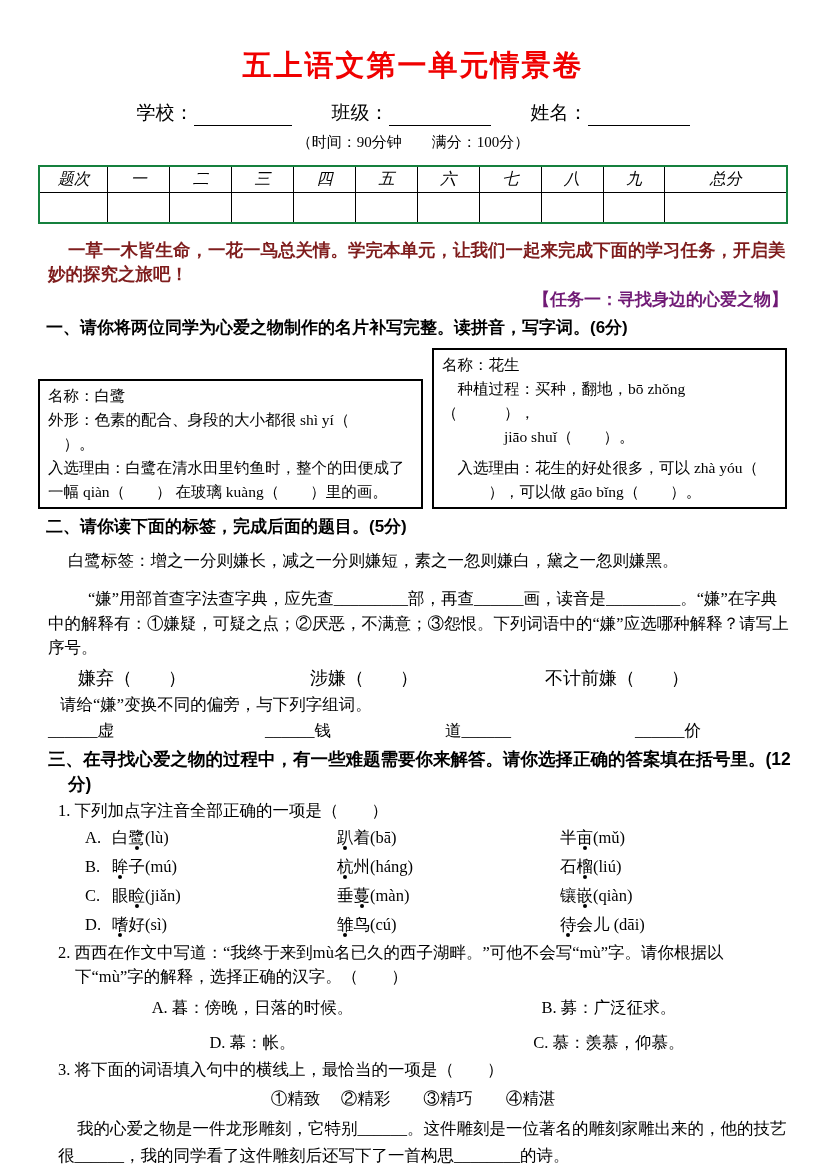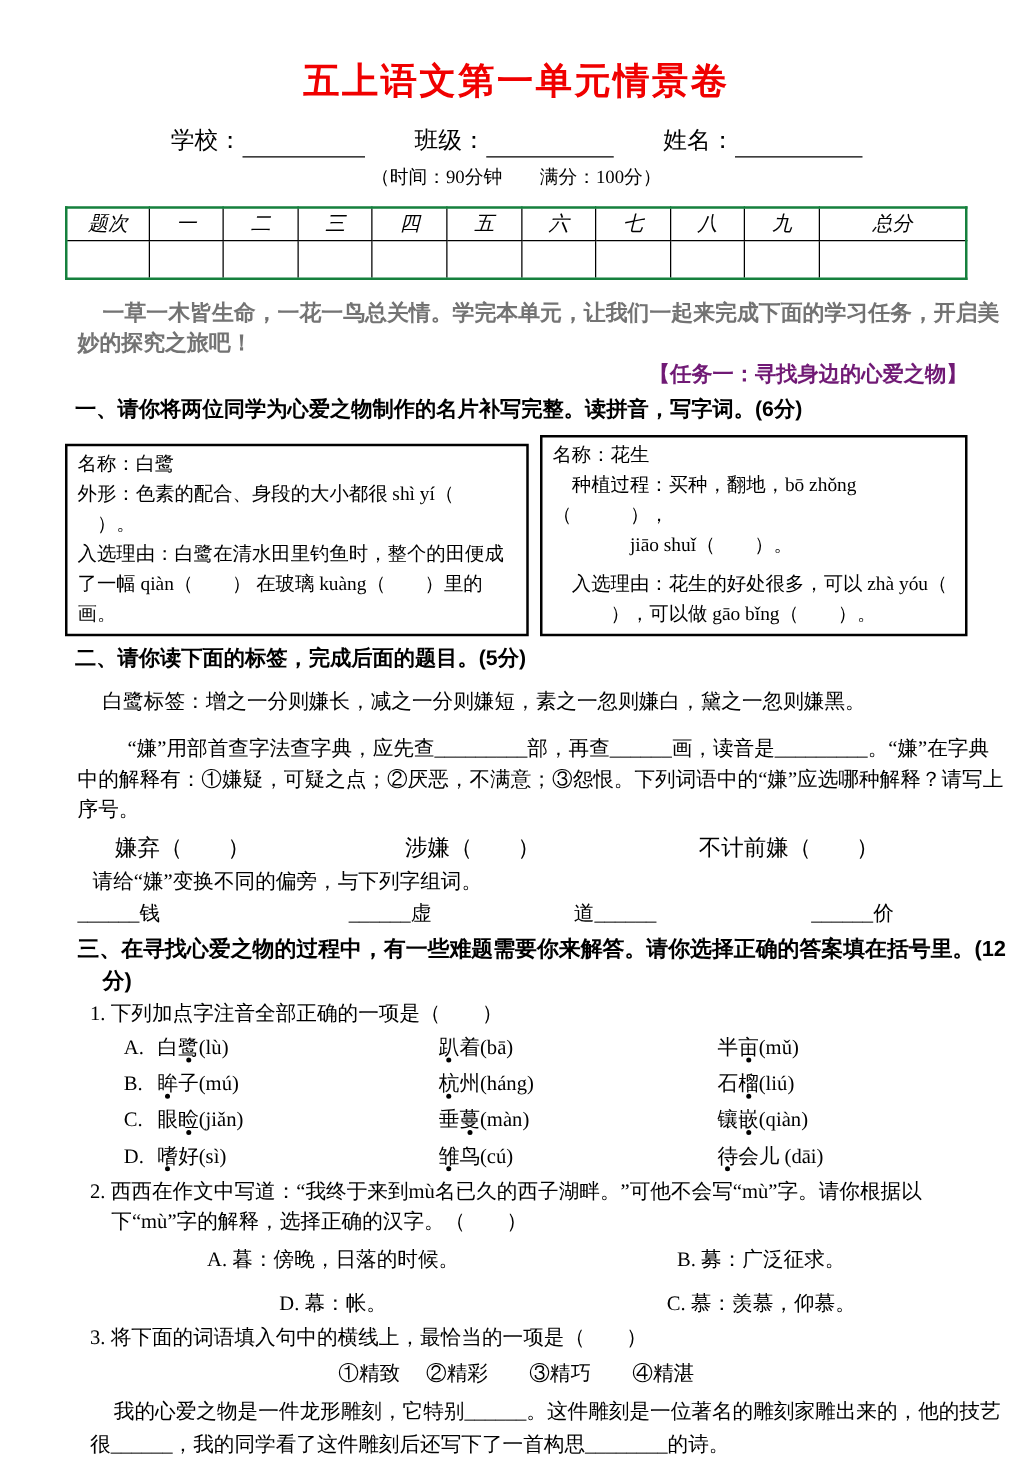--- a/index.html
+++ b/index.html
@@ -1,38 +1,38 @@
 <!DOCTYPE html>
 <html><head>
 <meta charset="utf-8">
 <style>
   * { margin:0; padding:0; box-sizing:border-box; }
   html,body { background:#ffffff; }
   body { width:826px; height:1168px; position:relative; overflow:hidden;
          font-family:"Liberation Serif","DejaVu Serif",serif; color:#000; }
-  .page { padding:0 52px; }
+  .page { padding:0 38px; }
 
   .hd { font-family:"Liberation Sans","DejaVu Sans",sans-serif; font-weight:bold; }
 
   .title { margin-top:46px; text-align:center; font-size:29px; line-height:38px; color:#f00000; letter-spacing:2px; }
 
   .fields { margin-top:16px; display:flex; justify-content:center; gap:40px; font-size:19px; line-height:26px; }
   .fgroup { display:flex; align-items:flex-end; }
   .uline { display:inline-block; width:100px; border-bottom:1.5px solid #000; height:22px; }
 
   .meta { margin-top:6px; text-align:center; font-size:15px; line-height:20px; }
 
   table.score { margin-top:13px; width:100%; border-collapse:collapse; border:2px solid #15803d; font-size:16px;font-style:italic; }
   table.score td { border:1.2px solid #000; text-align:center; }
   table.score tr.r1 td { height:26px; }
   table.score tr.r2 td { height:31px; }
   table.score td.c0 { width:9.2%; }
 
   .intro { margin-top:14px; margin-left:10px; width:742px; font-size:17.5px; line-height:24px;
-           color:#737373; text-indent:20px; }
+           color:#7f1d1d; text-indent:20px; }
   .task { margin-top:2px; text-align:right; font-size:17px; line-height:24px; color:#701a75; }
 
   .s1head, .s2head { margin-top:4px; margin-left:8px; font-size:17px; line-height:24px; }
   .s2head { margin-top:6px; }
 
   .cards { margin-top:8px; display:flex; gap:9px; align-items:flex-end; }
   .card { border:2px solid #000; padding:3px 8px; font-size:15.5px; line-height:24px; }
   .card.egret { width:385px; min-height:122px; }
   .card.peanut { width:355px; min-height:130px; }
   .card.peanut .ln:nth-child(4) { margin-top:7px; }
@@ -148,22 +148,22 @@
 
   <div class="choices">
     <span>嫌弃（　　）</span>
     <span>涉嫌（　　）</span>
     <span>不计前嫌（　　）</span>
   </div>
 
   <div class="radprompt">请给“嫌”变换不同的偏旁，与下列字组词。</div>
 
   <div class="raditems">
+    <span>______虚</span>
     <span>______钱</span>
-    <span>______虚</span>
     <span>道______</span>
     <span>______价</span>
   </div>
 
   <div class="s3head hd">三、在寻找心爱之物的过程中，有一些难题需要你来解答。请你选择正确的答案填在括号里。(12分)</div>
 
   <div class="qstem">1. 下列加点字注音全部正确的一项是（　　）</div>
 
   <div class="optrow">
     <span>A.</span>

